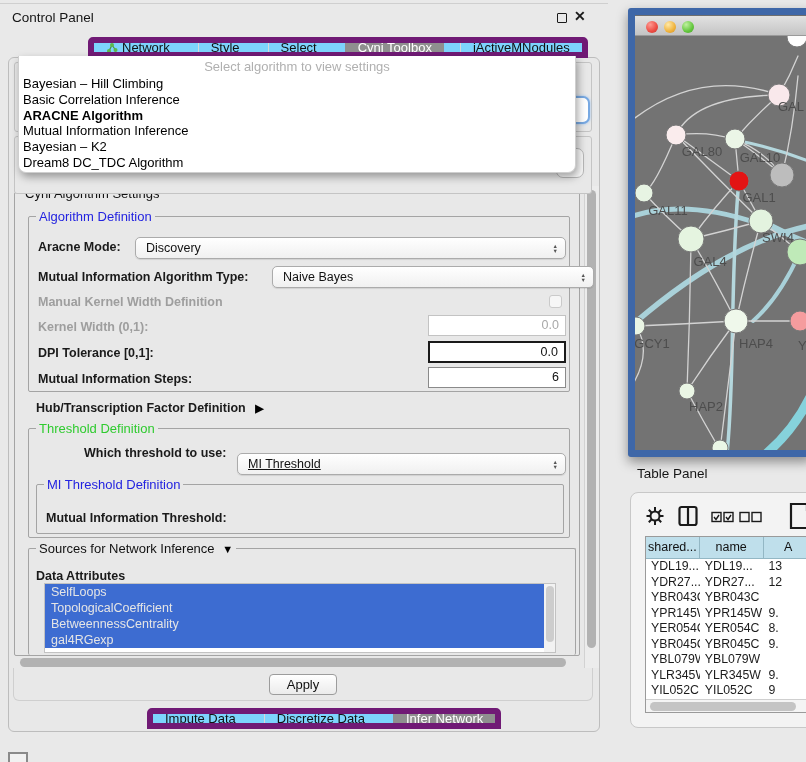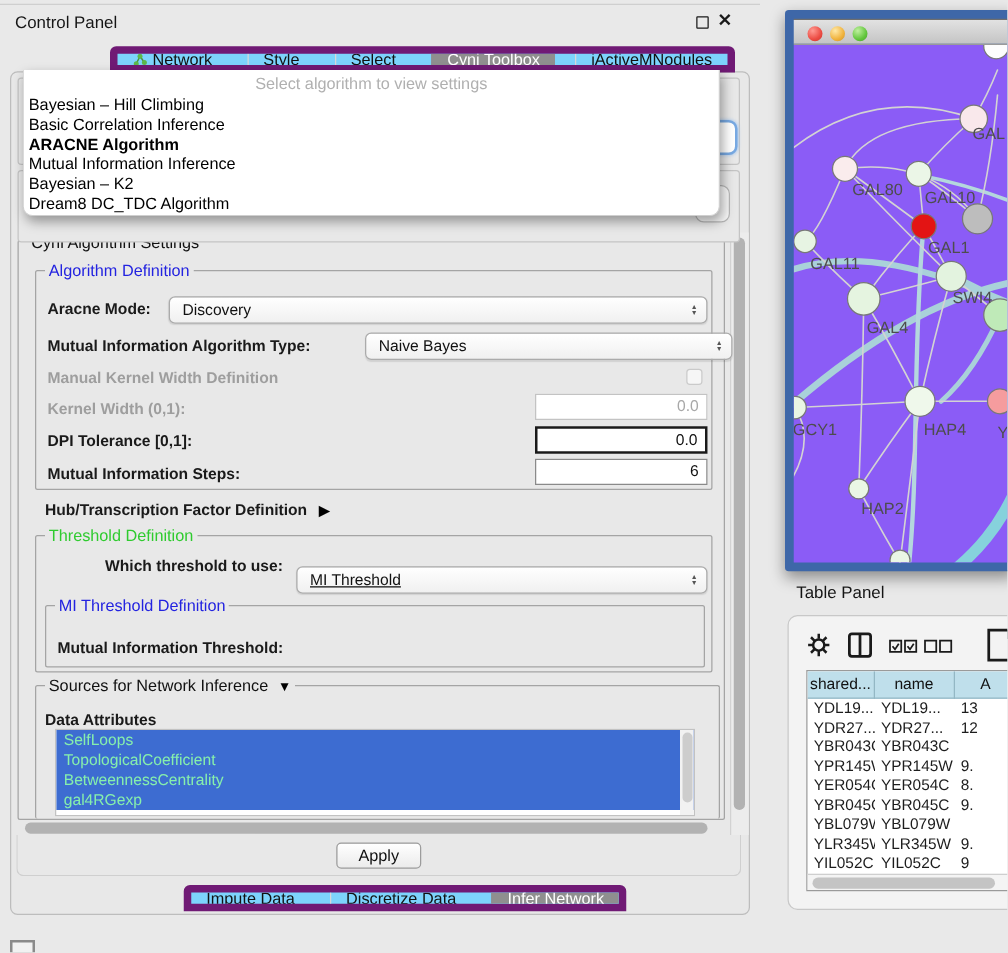--- a/index.html
+++ b/index.html
@@ -53,42 +53,42 @@
   .field { position:absolute; background:#fff; border:1px solid #8a8a8a; font-size:12.5px; line-height:19px; text-align:right; padding-right:6px; color:#111; }
   .field.dis { border-color:#c3c3c3; color:#a8a8a8; }
   .field.focus { border:2px solid #1a1a1a; line-height:18px; }
 
   .checkbox { position:absolute; width:13px; height:13px; border:1.5px solid #cacaca; border-radius:3px; background:#f6f6f6; }
 
   .tri { font-size:11px; color:#000; }
 
   
   .attr-list { left:44px; top:583px; width:512px; height:70px; background:#fff; border:1px solid #c2c2c2; overflow:hidden; }
-  .attr-item { height:16px; line-height:16px; background:#3d6cd1; color:#86efac; font-size:12.5px; padding-left:6px; }
+  .attr-item { height:16px; line-height:16px; background:#3d6cd1; color:#e5e5e5; font-size:12.5px; padding-left:6px; }
   .attr-scroll { position:absolute; right:0; top:0; width:11px; height:100%; background:#f2f2f2; }
   .attr-thumb { position:absolute; left:1.5px; top:2px; width:8px; height:56px; background:#cdcdcd; border-radius:4px; }
 
   
   .vscroll { left:584px; top:186px; width:15px; height:482px; background:#ececec; border-left:1px solid #d2d2d2; }
   .vthumb { left:587px; top:190px; width:9px; height:458px; background:#b2b2b2; border-radius:5px; }
   .hscroll-thumb { left:20px; top:658px; width:546px; height:9px; background:#b2b2b2; border-radius:5px; }
 
   .apply-btn { left:269px; top:674px; width:68px; height:21px; background:linear-gradient(#ffffff,#ebebeb); border:1px solid #9c9c9c; border-radius:4px; font-size:13px; text-align:center; line-height:19px; color:#111; }
   .inner-bottom { left:13px; top:668px; width:580px; height:33px; border:1px solid #cfcfcf; border-top:none; border-radius:0 0 6px 6px; }
 
   .cut-btn { left:8px; top:752px; width:20px; height:12px; border:2px solid #8a8a8a; background:#f1f1f1; }
 
   
   .net-frame { left:628px; top:8px; width:184px; height:449px; background:#3e67a8; border-radius:3px; box-shadow:0 5px 12px rgba(0,0,0,.4); }
   .net-titlebar { left:635px; top:15px; width:171px; height:21px; background:linear-gradient(#e2e2e2,#c4c4c4); border-top:1px solid #6e6e6e; border-bottom:1px solid #9a9a9a; }
   .light { position:absolute; top:4.5px; width:12px; height:12px; border-radius:50%; }
   .light.red { left:11px; background:radial-gradient(circle at 35% 30%, #ff9a92, #ec4b42 60%, #c33a33); }
   .light.yellow { left:29px; background:radial-gradient(circle at 35% 30%, #ffe9a8, #f0b23b 60%, #c98f2d); }
   .light.green { left:47px; background:radial-gradient(circle at 35% 30%, #c0f0a0, #62c63c 60%, #4a9e2e); }
-  .net-canvas { left:635px; top:36px; width:171px; height:414px; background:#8b5cf6; overflow:hidden; }
+  .net-canvas { left:635px; top:36px; width:171px; height:414px; background:#737373; overflow:hidden; }
 
   
   .tp-title { left:637px; top:466px; font-size:13.5px; color:#151515; }
   .tp-card { left:630px; top:492px; width:200px; height:236px; background:#f3f3f3; border:1px solid #c8c8c8; border-radius:8px; }
   .tp-toolbar-icon { position:absolute; color:#1a1a1a; }
   .tp-table { left:645px; top:536px; width:170px; height:177px; background:#fff; border:1px solid #9a9a9a; overflow:hidden; }
   .tp-header { display:flex; height:22px; }
   .tp-header .hcell { background:#bfdfeb; border-right:1px solid #93b7c4; border-bottom:1px solid #93b7c4; font-size:12.5px; line-height:21px; text-align:center; overflow:hidden; white-space:nowrap; }
   .tp-rows { height:140px; overflow:hidden; }
   .tp-row { display:flex; height:15.5px; }
@@ -164,21 +164,21 @@
   <span class="lbl" style="left:38px;top:240px;">Aracne Mode:</span>
   <div class="combo" style="left:135px;top:237px;width:431px;height:22px;">
     <span>Discovery</span>
     <span class="arrows">
         <span>▲</span>
         <span>▼</span>
       </span>
   </div>
 
   <span class="lbl" style="left:38px;top:270px;">Mutual Information Algorithm Type:</span>
-  <div class="combo" style="left:272px;top:266px;width:294px;height:22px;margin-left:20px;">
+  <div class="combo" style="left:272px;top:266px;width:322px;height:22px;">
     <span>Naive Bayes</span>
     <span class="arrows">
         <span>▲</span>
         <span>▼</span>
       </span>
   </div>
 
   <span class="lbl dis" style="left:38px;top:295px;">Manual Kernel Width Definition</span>
   <div class="checkbox" style="left:549px;top:295px;"></div>
 

